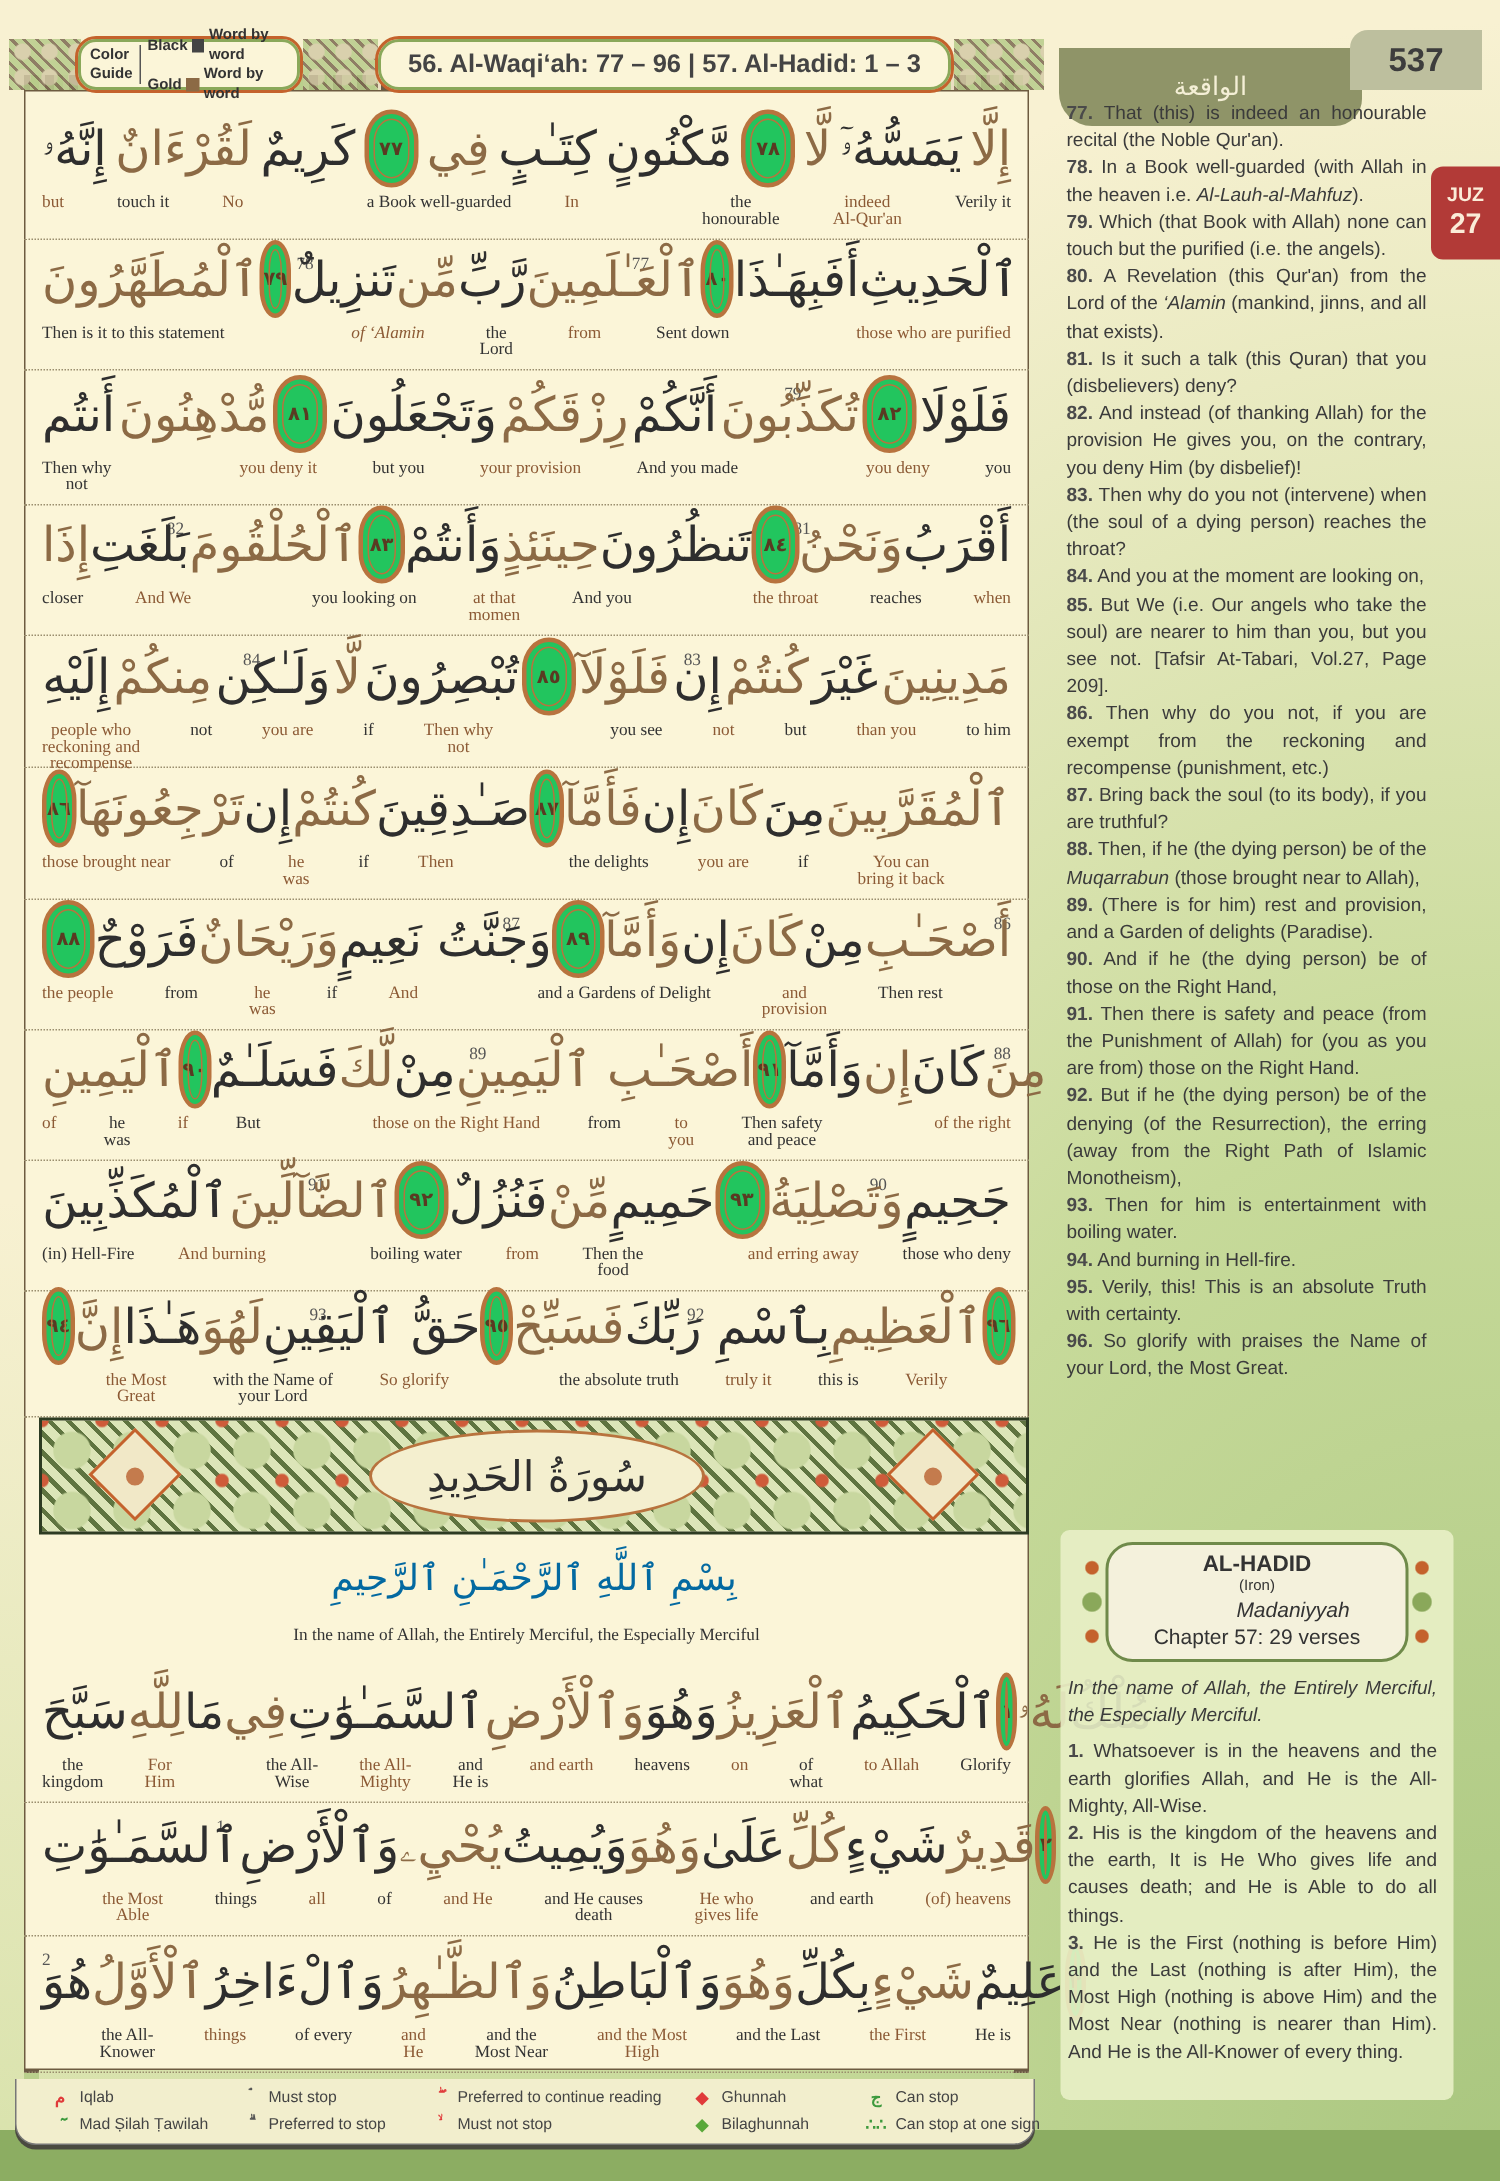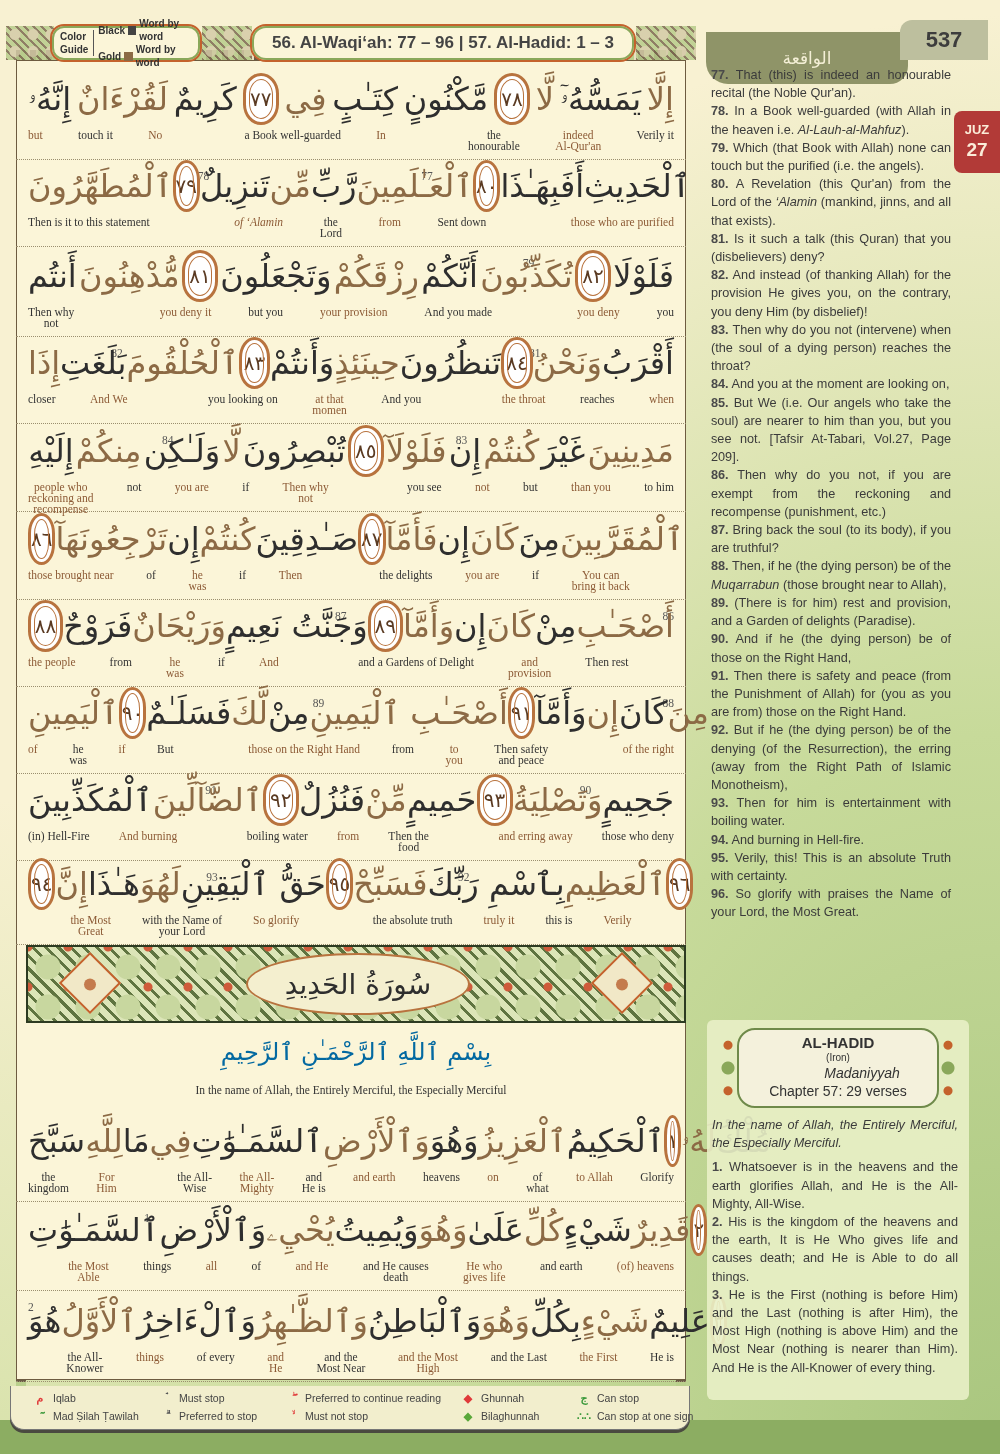--- a/index.html
+++ b/index.html
@@ -77,22 +77,22 @@
     position: absolute; left: 12px; right: 12px; top: 4px; height: 58px;
     display: flex; flex-direction: row-reverse; justify-content: space-between; align-items: center;
     font-family: "DejaVu Sans", sans-serif; font-size: 32px; color: #2e2e2e;
     direction: rtl;
   }
   .ar-word { white-space: nowrap; }
   .ar-gold { color: #8c6a45; }
   .medallion {
     width: 36px; height: 52px; border: 3px solid #b8733e; border-radius: 50% / 40%;
     display: flex; align-items: center; justify-content: center;
-    font-family: "DejaVu Sans", sans-serif; font-size: 20px; font-weight: normal; color: #5a3a22;
-    position: relative; background: #ffffff;
+    font-family: "DejaVu Sans", sans-serif; font-size: 13px; font-weight: bold; color: #5a3a22;
+    position: relative; background: #22c55e;
   }
   .medallion::before {
     content: ""; position: absolute; left: 3px; right: 3px; top: 3px; bottom: 3px;
     border: 1px solid #b8733e; border-radius: 50% / 40%;
   }
   .gloss-line {
     position: absolute; left: 12px; right: 12px; top: 64px; height: 28px;
     display: flex; flex-direction: row; justify-content: space-between; align-items: flex-start;
     font-family: "Liberation Serif", serif; font-size: 11.5px; color: #333; line-height: 11px;
   }

